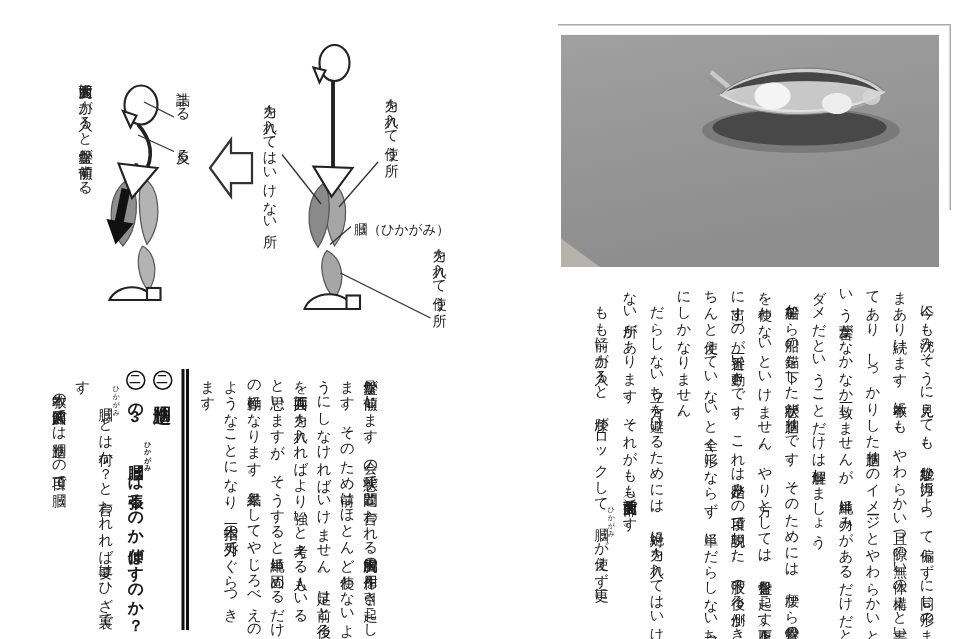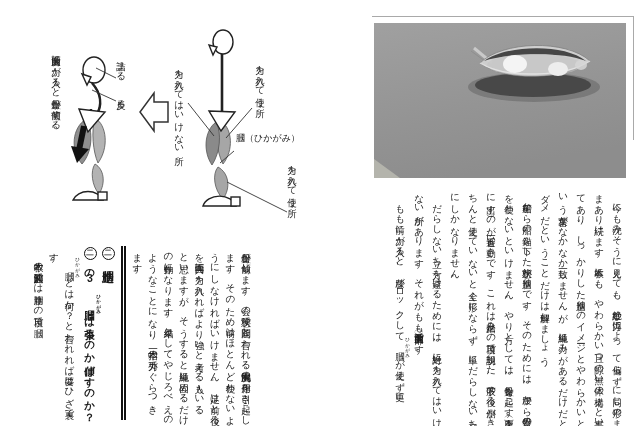--- a/index.html
+++ b/index.html
@@ -83,21 +83,21 @@
       <line x1="234" y1="151" x2="220" y2="163"></line>
       <line x1="227" y1="182" x2="287" y2="212"></line>
     </g>
   </svg>
 
   <div class="vlabel cap2" style="left:50px;top:49px;">大腿前面に力が入ると骨盤が前傾する。</div>
   <div class="vlabel" style="left:115px;top:54px;">詰まる</div>
   <div class="vlabel" style="left:115px;top:93px;">反る</div>
   <div class="vlabel" style="left:173px;top:62px;height:125px;">力を入れてはいけない所</div>
   <div class="vlabel" style="left:254px;top:58px;height:92px;">力を入れて使う所</div>
-  <div class="hlabel" style="left:236px;top:132px;">膕（ひかがみ）</div>
+  <div class="hlabel" style="left:236px;top:147px;">膕（ひかがみ）</div>
   <div class="vlabel" style="left:286px;top:158px;height:92px;">力を入れて使う所</div>
 
   <div class="vtext left-body">
     <p>骨盤が前傾します。会の状態で問題と言われる出尻鳩胸の作用を引き起こします。そのため前はほとんど使わないようにしなければいけません。足は前と後ろを両面共に力を入れればより強いと考える人もいると思いますが、そうすると単純に固めるだけの動作になります。結果としてやじろべえのようなことになり、指一本の外力でぐらつきます。</p>
 
     <div class="heading-block">
       <div class="h1">
         <span class="circled">二</span><span>胴造り</span>
       </div>
       <div class="h2">

